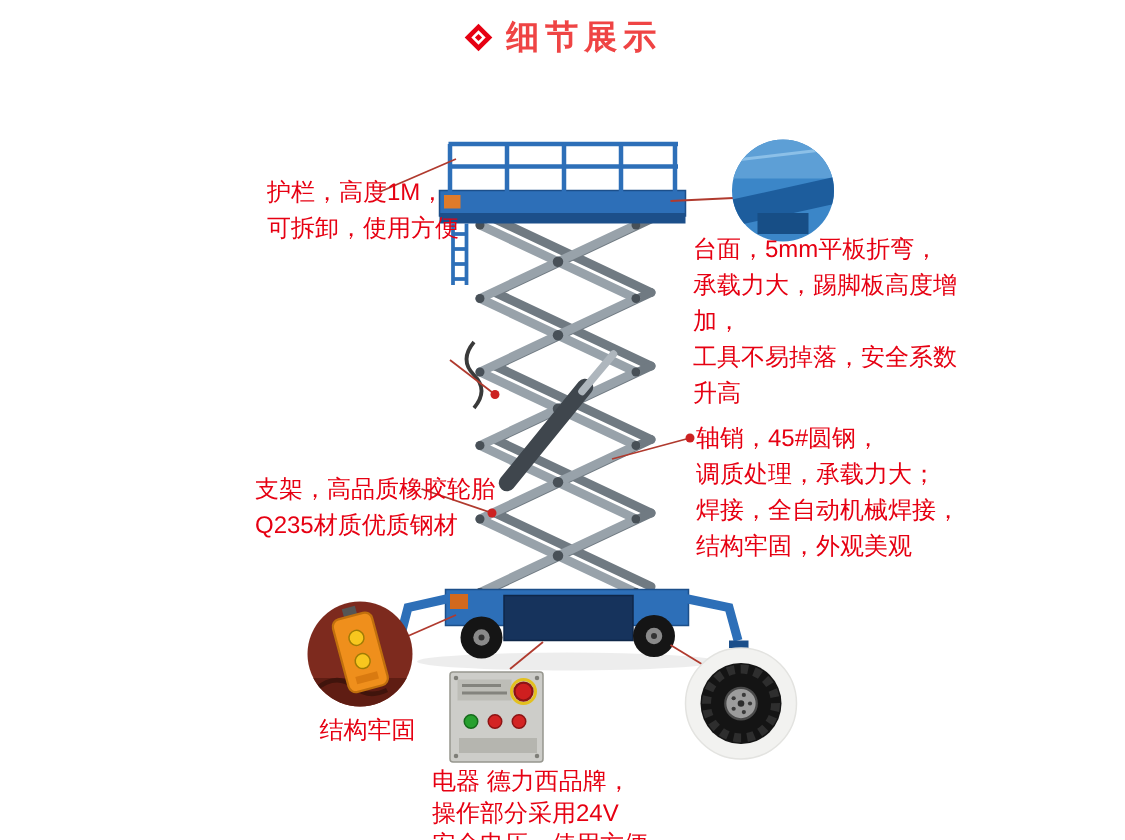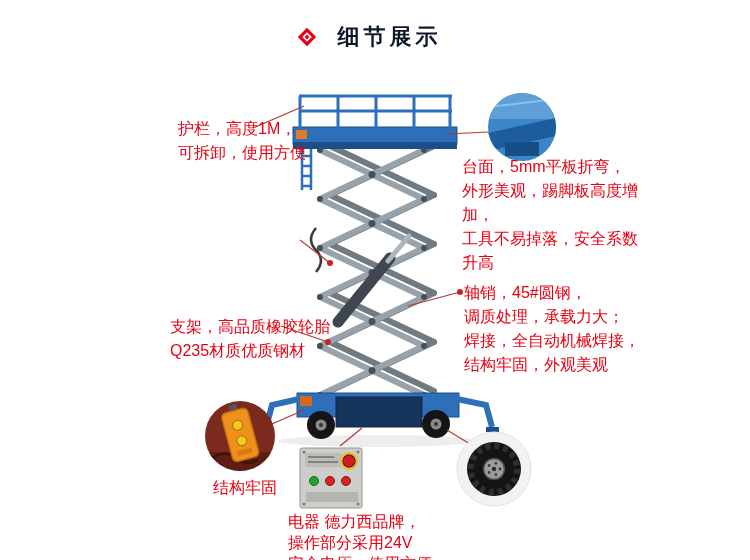--- a/index.html
+++ b/index.html
@@ -5,21 +5,21 @@
   html,body{margin:0;padding:0;background:#ffffff;}
   .canvas{
     position:relative;width:750px;height:560px;background:#ffffff;
     overflow:hidden;font-family:"Liberation Sans",sans-serif;
   }
   .title-row{
     position:absolute;top:10px;left:0;width:100%;
     display:flex;align-items:center;justify-content:center;gap:9px;
   }
   .title-row h1{
-    margin:12px;font-size:22px;font-weight:bold;color:#0f172a;letter-spacing:4px;
+    margin:0;font-size:22px;font-weight:bold;color:#ef4444;letter-spacing:4px;
   }
   .illustration{position:absolute;left:0;top:0;}
   .anno{
     position:absolute;color:#e60012;font-size:16px;line-height:1.5;
     white-space:pre-line;
   }
   .anno.tight{line-height:1.3;}
 </style>
 </head>
 <body>
@@ -220,21 +220,21 @@
       <circle cx="358" cy="452" r="1.5" fill="#7e7e78"></circle>
       <circle cx="304" cy="504" r="1.5" fill="#7e7e78"></circle>
       <circle cx="358" cy="504" r="1.5" fill="#7e7e78"></circle>
     </g>
   </svg>
 
   <div class="anno" style="left:178px;top:117px">护栏，高度1M，
 可拆卸，使用方便</div>
 
   <div class="anno" style="left:462px;top:155px;width:180px">台面，5mm平板折弯，
-外形美观，踢脚板高度增加，
+承载力大，踢脚板高度增加，
 工具不易掉落，安全系数升高</div>
 
 
   <div class="anno" style="left:170px;top:315px">支架，高品质橡胶轮胎
 Q235材质优质钢材</div>
 
   <div class="anno" style="left:464px;top:281px">轴销，45#圆钢，
 调质处理，承载力大；
 焊接，全自动机械焊接，
 结构牢固，外观美观</div>

